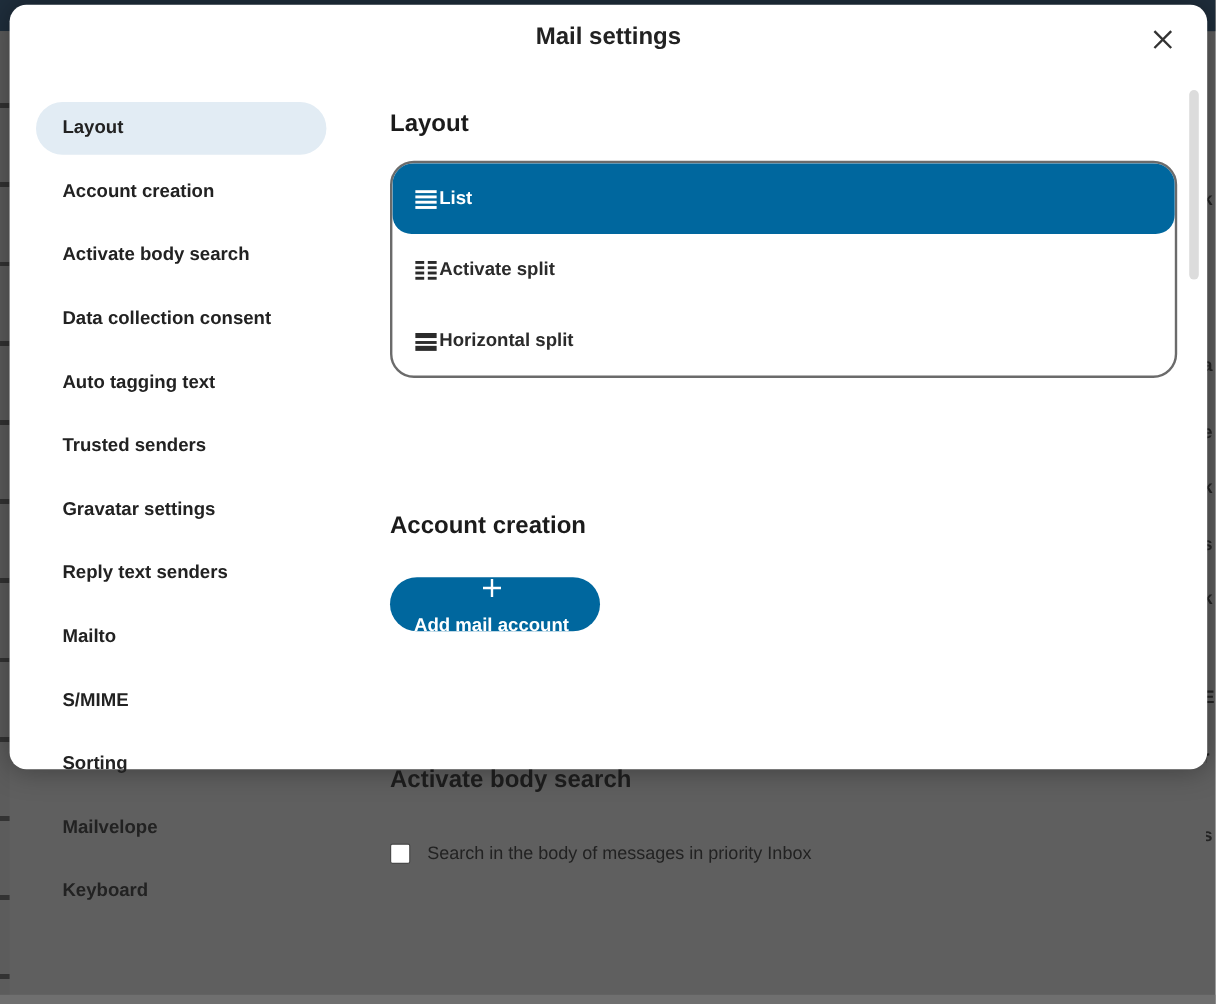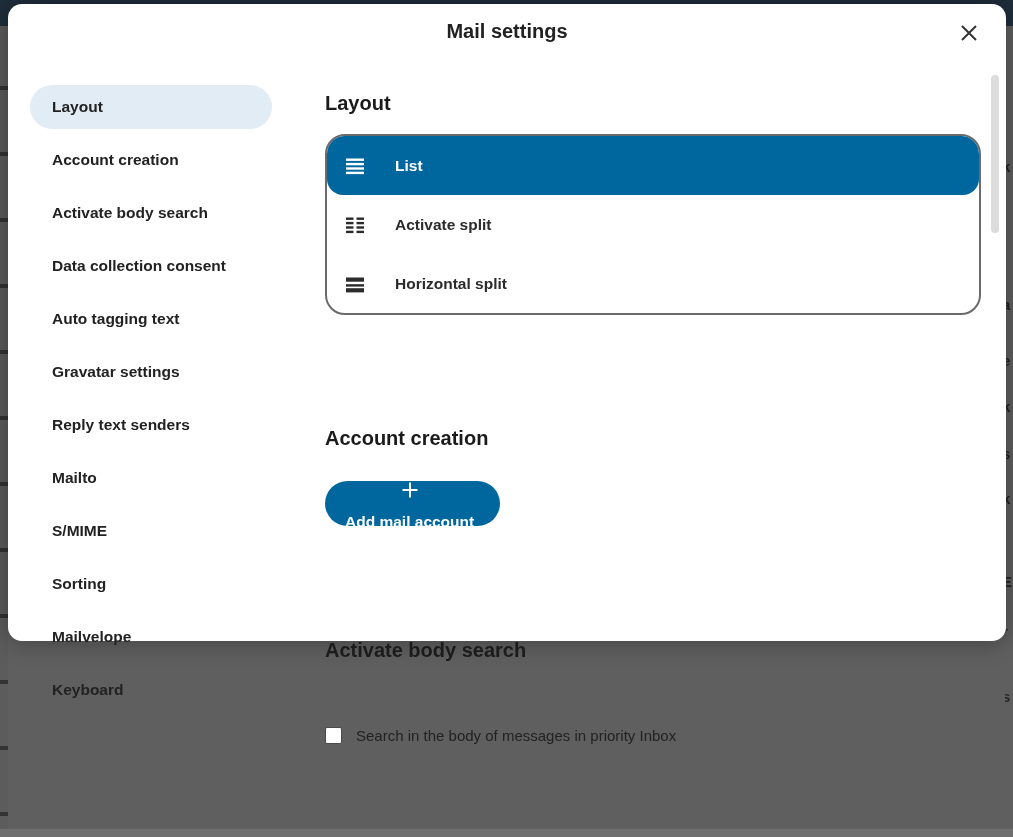--- a/index.html
+++ b/index.html
@@ -38,35 +38,35 @@
 
   
   .main { position:absolute; left:317px; top:0; width:656px; }
   .section-heading { font-size:20px; font-weight:700; color:#1b1b1b; }
   .h-layout { margin-top:88px; }
   .h-account { margin-top:112px; }
   .h-search { margin-top:113px; }
 
   .option-group { margin-top:19px; border:2px solid #6b6b6b; border-radius:20px;
     overflow:hidden; background:#fff; }
-  .option-row { height:59px; display:flex; align-items:center; gap:30px;
+  .option-row { height:59px; display:flex; align-items:center; gap:1px;
     padding:0 18px; font-size:15.5px; font-weight:600; color:#2b2b2b; cursor:pointer; }
   .option-row.selected { background:var(--accent,#00679e); color:#ffffff;
     font-weight:700; border-radius:16px; }
   .opt-icon { width:20px; height:20px; display:flex; align-items:center;
     justify-content:center; flex:0 0 20px; }
   .opt-icon svg { width:18px; height:18px; fill:currentColor; }
 
   .add-btn { margin-top:31px; height:45px; display:inline-flex; align-items:center;
     gap:14px; padding:0 26px 0 20px; border:none; border-radius:23px;
     background:var(--accent,#00679e); color:#fff; font-family:inherit;
     font-size:15.5px; font-weight:700; cursor:pointer;flex-direction:column; }
   .add-btn svg { width:18px; height:18px; stroke:#fff; stroke-width:2; }
 
-  .checkbox-row { margin-top:65px; display:flex; align-items:flex-end; gap:14px;
+  .checkbox-row { margin-top:41px; display:flex; align-items:flex-end; gap:14px;
     cursor:pointer; }
   .checkbox-box { width:17px; height:17px; border:1.5px solid #4a4a4a;
     border-radius:2px; background:#fff; flex:0 0 17px; }
   .checkbox-label { font-size:15px; font-weight:400; color:#222; }
 
   
   .scrollbar-thumb { position:absolute; left:983px; top:71px; width:8px; height:158px;
     background:#dcdcdc; border-radius:4px; cursor:pointer; }
 </style>
 </head>
@@ -99,20 +99,21 @@
         </svg>
     </span>
   </button>
 
   <nav class="sidebar">
     <div class="nav-item active">Layout</div>
     <div class="nav-item">Account creation</div>
     <div class="nav-item">Activate body search</div>
     <div class="nav-item">Data collection consent</div>
     <div class="nav-item">Auto tagging text</div>
+    <div class="nav-item">Trusted senders</div>
     <div class="nav-item">Gravatar settings</div>
     <div class="nav-item">Reply text senders</div>
     <div class="nav-item">Mailto</div>
     <div class="nav-item">S/MIME</div>
     <div class="nav-item">Sorting</div>
     <div class="nav-item">Mailvelope</div>
     <div class="nav-item">Keyboard</div>
   </nav>
 
   <div class="main">

